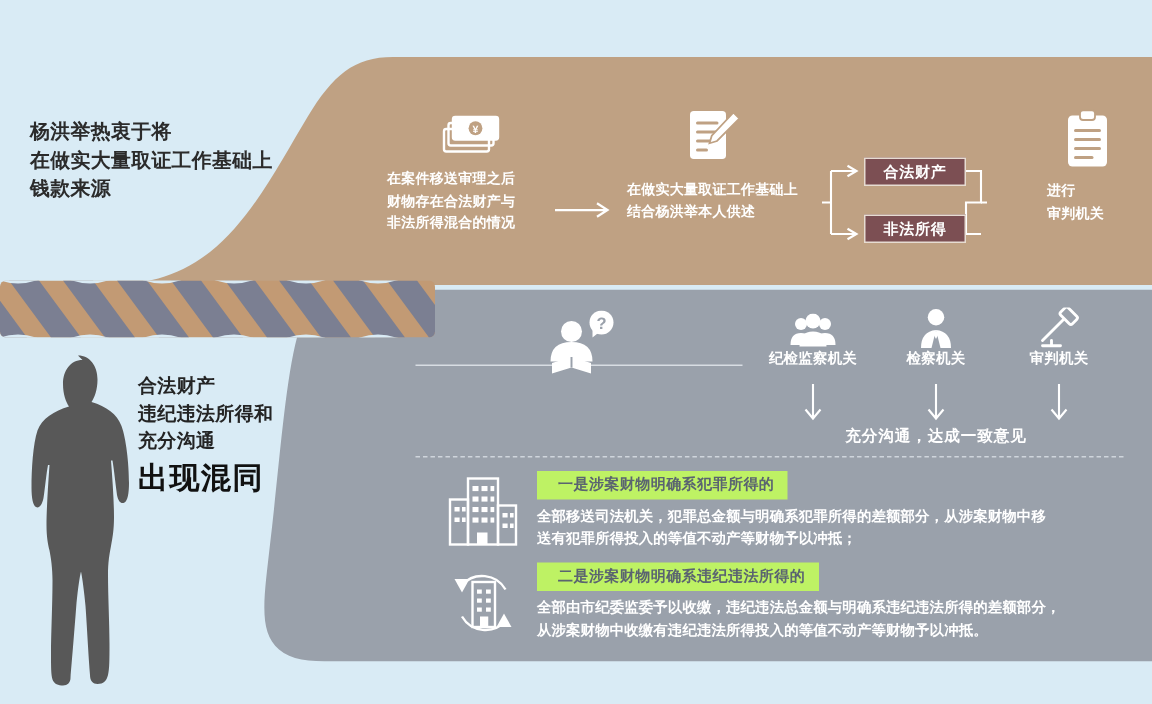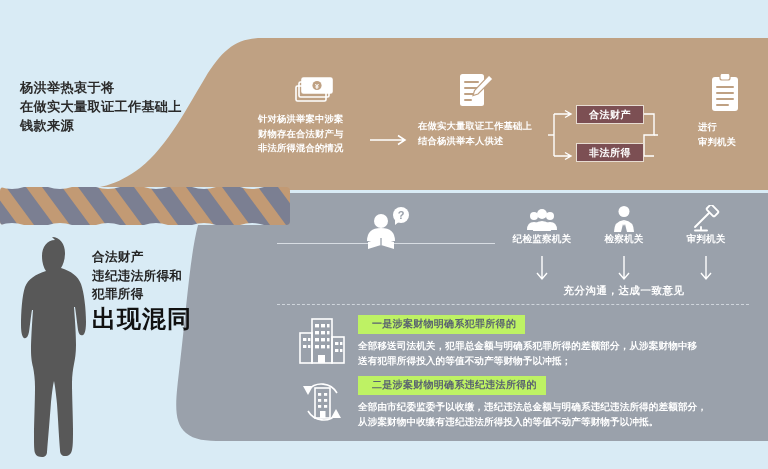--- a/index.html
+++ b/index.html
@@ -23,21 +23,21 @@
     color:#2b2b2b; letter-spacing:.3px;
   }
   #top-left-text div { white-space:nowrap; }
 
   #mid-left-text {
     position:absolute; left:92px; top:248px; width:170px;
     font-size:12.6px; font-weight:bold; line-height:18.5px;
     color:#242424; letter-spacing:.3px;
   }
   #mid-left-text .big {
-    font-size:24px; font-weight:bold; line-height:26px;
+    font-size:20px; font-weight:bold; line-height:26px;
     letter-spacing:1px; margin-top:2px; color:#111;
   }
 
   
   #rope { position:absolute; left:0; top:182px; width:290px; height:48px; }
 
   
   #silhouette { position:absolute; left:8px; top:232px; width:96px; height:230px; }
 
   
@@ -164,37 +164,37 @@
       c1,-10 2,-17 3,-21 c1,5 2,13 3,23 c1,14 2,35 3,46 c0,4 2,6 5,6
       c4,0 6,-2 7,-6 c1,-4 1,-11 1,-20 c0,-14 -1,-33 -1,-47 c0,-8 1,-14 2,-19
       c1,-5 2,-11 2,-19 c0,-11 -1,-25 -2,-38 l1,0 c1,6 2,16 3,23 c1,5 3,6 5,5
       c2,-1 3,-6 3,-13 c0,-13 -2,-30 -5,-38 c-3,-8 -10,-13 -20,-16
       c2,-3 4,-8 4,-15 c0,-9 -5,-16 -13,-16 Z"></path>
   </svg>
 
   <div id="mid-left-text">
     <div>合法财产</div>
     <div>违纪违法所得和</div>
-    <div>犯罪所得</div>
+    <div>充分沟通</div>
     <div class="big">出现混同</div>
   </div>
 
   <div class="flow-item" id="flow1">
     <svg class="icn" width="44" height="34" viewBox="0 0 44 34">
       <g fill="none" stroke="#ffffff" stroke-width="1.6">
         <rect x="2" y="14" width="30" height="15" rx="1.5"></rect>
         <rect x="5" y="10" width="30" height="15" rx="1.5"></rect>
         <rect x="8" y="6" width="30" height="15" rx="1.5"></rect>
       </g>
       <rect x="8" y="6" width="30" height="15" rx="1.5" fill="#ffffff"></rect>
       <circle cx="23" cy="13.5" r="4.6" fill="#bfa183"></circle>
       <text x="23" y="16.6" font-size="7" fill="#ffffff" text-anchor="middle" font-family="Liberation Sans, sans-serif" font-weight="bold">¥</text>
     </svg>
     <div class="flow-txt">
-      <div>针对杨洪举案中涉案</div>
+      <div>在案件移送审理之后</div>
       <div>财物存在合法财产与</div>
       <div>非法所得混合的情况</div>
     </div>
   </div>
 
   <svg id="flow-arrow1" width="42" height="12" viewBox="0 0 42 12">
     <path d="M0,6 L34,6 M28,1.5 L35,6 L28,10.5" fill="none" stroke="#ffffff" stroke-width="1.5"></path>
   </svg>
 
   <div class="flow-item" id="flow2">

